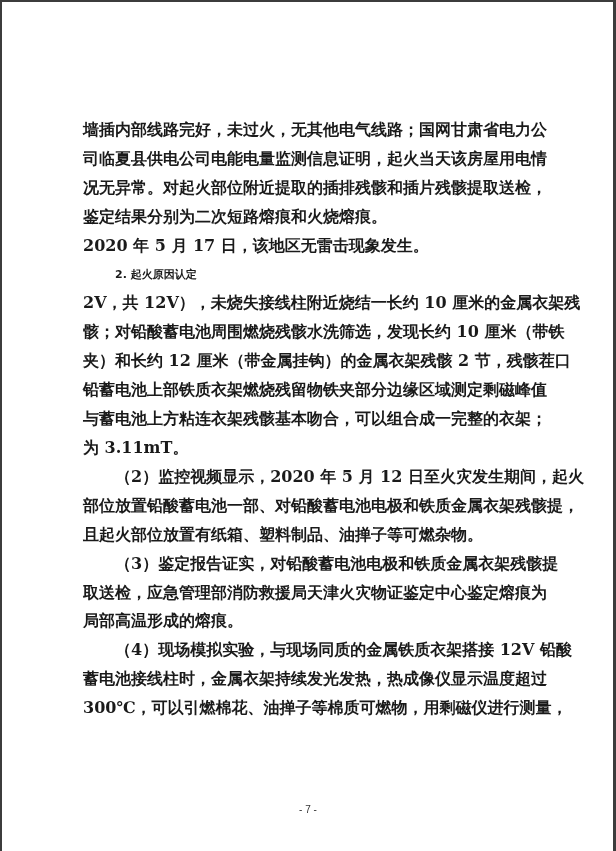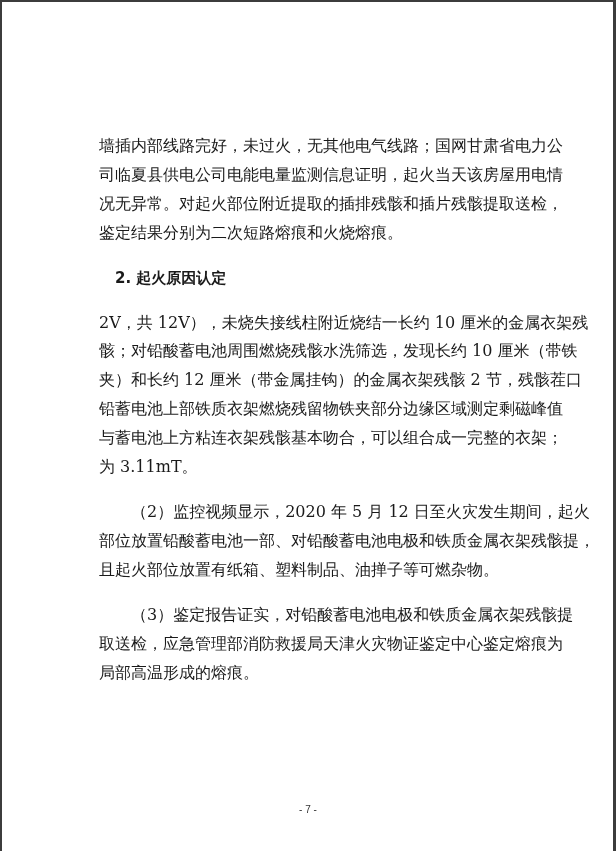--- a/index.html
+++ b/index.html
@@ -20,31 +20,32 @@
   .page {
     position: absolute;
     left: 83px; top: 116px;
     width: 451px;
     font-family: "DejaVu Serif", "Liberation Serif", serif;
     font-size: 16px;
     line-height: 28.9px;
     color: #1a1a1a;
   }
   .para {
-    margin: 16px;
+    margin: 0;
     text-align: justify;
     text-align-last: left;
     word-break: break-all;
+    font-weight: bold;
   }
   .heading {
     margin: 0;
     font-family: "DejaVu Sans", "Liberation Sans", sans-serif;
     font-weight: bold;
     text-indent: 32px;
-    font-size: 15px;
+    font-size: 11px;
   }
   .line { display: block; white-space: nowrap; text-align: justify; text-align-last: justify; }
   .line.last { text-align-last: left; }
   .footer {
     position: absolute;
     left: 0; width: 616px;
     top: 804px;
     text-align: center;
     font-family: "Liberation Sans", sans-serif;
     font-size: 10px;
@@ -59,20 +60,21 @@
 <div class="page">
 
   <p class="para">
     <span class="line">墙插内部线路完好，未过火，无其他电气线路；国网甘肃省电力公</span>
     <span class="line">司临夏县供电公司电能电量监测信息证明，起火当天该房屋用电情</span>
     <span class="line">况无异常。对起火部位附近提取的插排残骸和插片残骸提取送检，</span>
     <span class="line last">鉴定结果分别为二次短路熔痕和火烧熔痕。</span>
   </p>
 
   <p class="para">
+    <span class="line last">2020 年 5 月 17 日，该地区无雷击现象发生。</span>
   </p>
 
   <p class="heading">2. 起火原因认定</p>
 
   <p class="para">
     <span class="line">2V，共 12V），未烧失接线柱附近烧结一长约 10 厘米的金属衣架残</span>
     <span class="line">骸；对铅酸蓄电池周围燃烧残骸水洗筛选，发现长约 10 厘米（带铁</span>
     <span class="line">夹）和长约 12 厘米（带金属挂钩）的金属衣架残骸 2 节，残骸茬口</span>
     <span class="line">铅蓄电池上部铁质衣架燃烧残留物铁夹部分边缘区域测定剩磁峰值</span>
     <span class="line">与蓄电池上方粘连衣架残骸基本吻合，可以组合成一完整的衣架；</span>
@@ -84,16 +86,21 @@
     <span class="line">部位放置铅酸蓄电池一部、对铅酸蓄电池电极和铁质金属衣架残骸提，</span>
     <span class="line last">且起火部位放置有纸箱、塑料制品、油掸子等可燃杂物。</span>
   </p>
 
   <p class="para">
     <span class="line" style="padding-left:32px;">（3）鉴定报告证实，对铅酸蓄电池电极和铁质金属衣架残骸提</span>
     <span class="line">取送检，应急管理部消防救援局天津火灾物证鉴定中心鉴定熔痕为</span>
     <span class="line last">局部高温形成的熔痕。</span>
   </p>
 
+  <p class="para">
+    <span class="line" style="padding-left:32px;">（4）现场模拟实验，与现场同质的金属铁质衣架搭接 12V 铅酸</span>
+    <span class="line">蓄电池接线柱时，金属衣架持续发光发热，热成像仪显示温度超过</span>
+    <span class="line">300℃，可以引燃棉花、油掸子等棉质可燃物，用剩磁仪进行测量，</span>
+  </p>
 
 </div>
 
 <div class="footer">- 7 -</div>
 
 </body></html>

